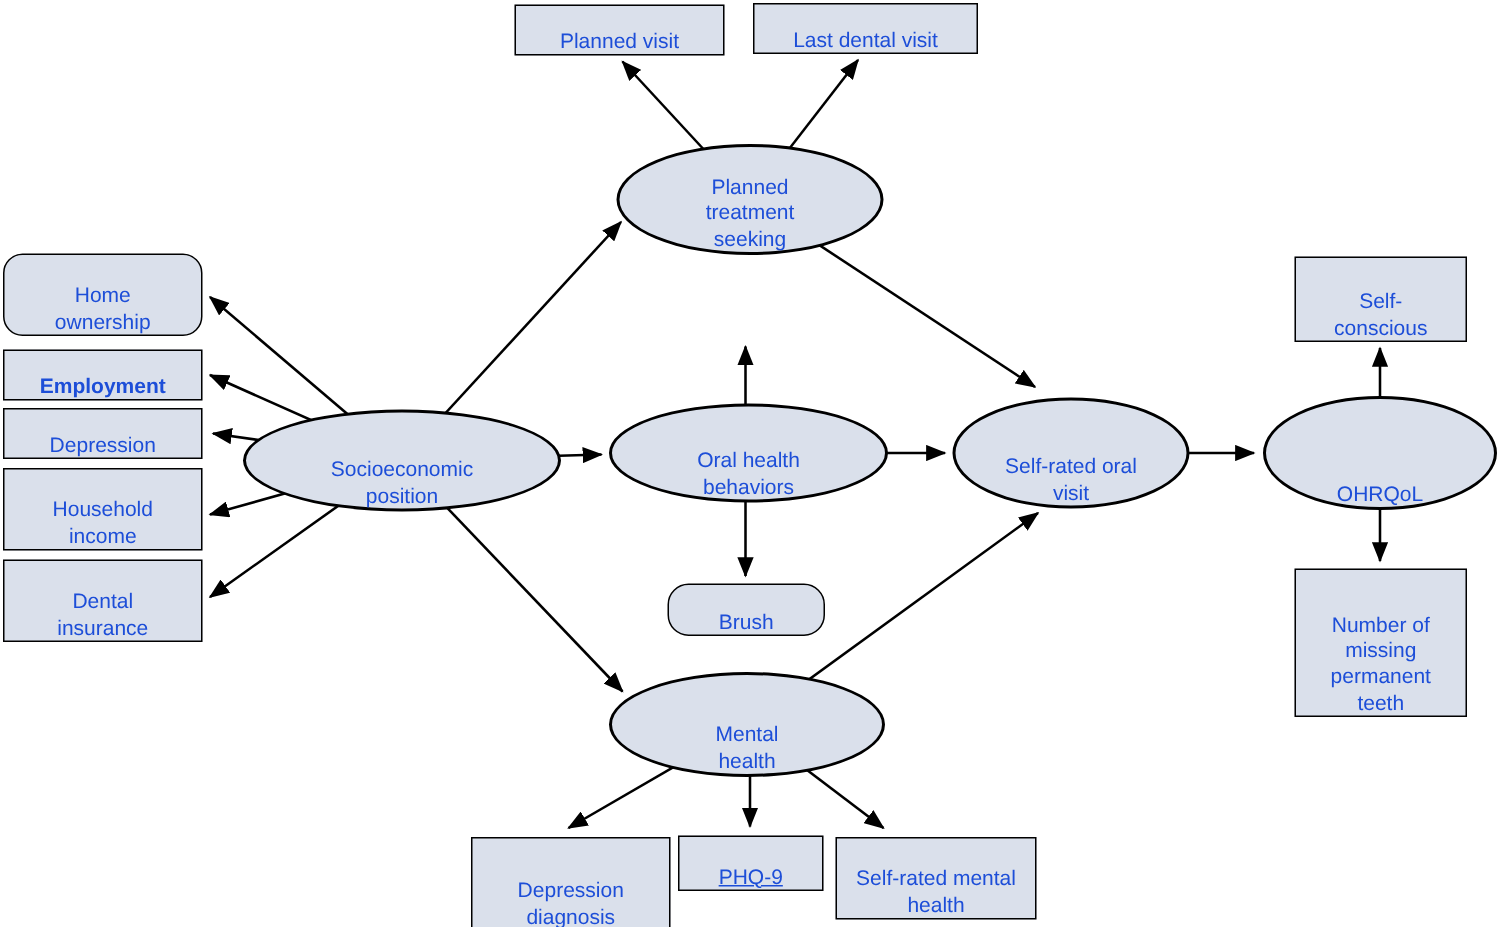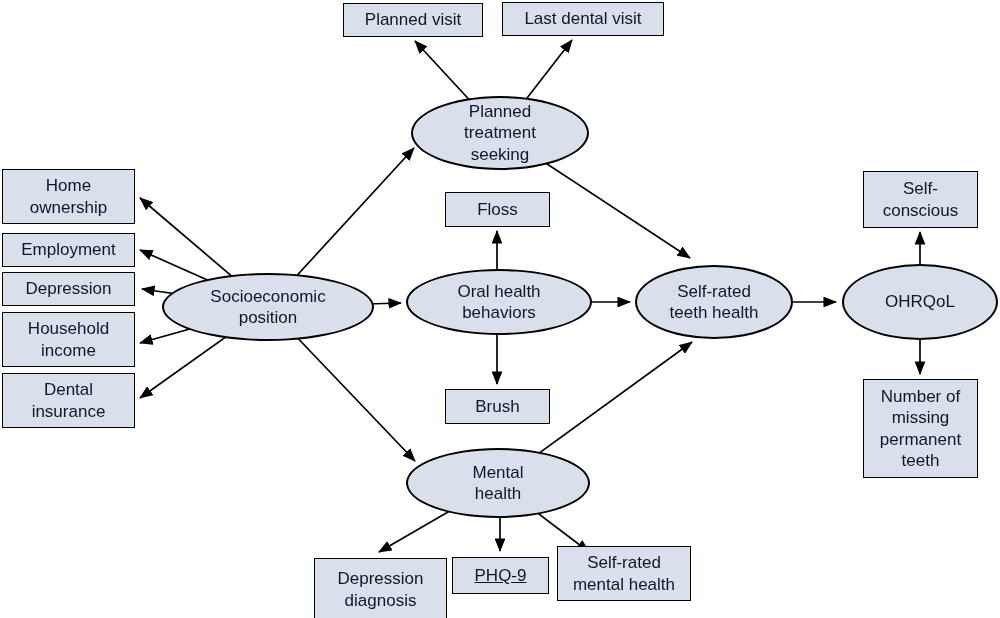--- a/index.html
+++ b/index.html
@@ -26,57 +26,57 @@
     stroke: #000000;
     stroke-width: 1.7;
   }
   .node {
     position: absolute;
     z-index: 2;
     box-sizing: border-box;
     background: var(--node-fill, #dae0eb);
     border: 2px solid var(--node-border, #000000);
     display: flex;
-    align-items: center;
+    align-items: flex-end;
     justify-content: center;
     text-align: center;
-    color: #0f172a;
-    font-size: 17px;
+    color: #1d4ed8;
+    font-size: 14px;
     line-height: 1.24;
   }
   .rect { border-width: 1.8px; }
   .ellipse { border-radius: 50%; }
   .lbl { display: inline-block; }
 
   
   .w60  { max-width: 60px; }
   .w80  { max-width: 80px; }
   .w84  { max-width: 86px; }
   .w90  { max-width: 92px; }
   .w100 { max-width: 100px; }
   .w110 { max-width: 112px; }
   .w120 { max-width: 122px; }
 
   
   #n-planned_visit            { left: 343px; top: 3px;   width: 140px; height: 34px; }
-  #n-last_dental_visit        { left: 502px; top: 2px;   width: 162px; height: 34px; }
+  #n-last_dental_visit        { left: 502px; top: 2px;   width: 150px; height: 34px; }
   #n-dental_treatment_seeking { left: 411px; top: 96px;  width: 178px; height: 74px; }
   #n-floss                    { left: 445px; top: 192px; width: 105px; height: 35px; }
   #n-oral_health_behaviors    { left: 406px; top: 269px; width: 186px; height: 66px; }
-  #n-brush                    { left: 445px; top: 389px; width: 105px; height: 35px; }
-  #n-home_ownership           { left: 2px;   top: 169px; width: 133px; height: 55px; }
-  #n-employment               { left: 2px;   top: 233px; width: 133px; height: 34px; }
+  #n-brush                    { left: 445px; top: 389px; width: 105px; height: 35px; border-radius: 14px; }
+  #n-home_ownership           { left: 2px;   top: 169px; width: 133px; height: 55px; border-radius: 13px; }
+  #n-employment               { left: 2px;   top: 233px; width: 133px; height: 34px; font-weight: bold; }
   #n-education                { left: 2px;   top: 272px; width: 133px; height: 34px; }
   #n-household_income         { left: 2px;   top: 312px; width: 133px; height: 55px; }
   #n-dental_insurance         { left: 2px;   top: 373px; width: 133px; height: 55px; }
   #n-socioeconomic_position   { left: 162px; top: 273px; width: 212px; height: 68px; }
   #n-mental_health            { left: 406px; top: 448px; width: 184px; height: 70px; }
   #n-depression_diagnosis     { left: 314px; top: 558px; width: 133px; height: 63px; }
   #n-phq9                     { left: 452px; top: 557px; width: 97px;  height: 37px; text-decoration: underline; }
-  #n-self_rated_mental_health { left: 557px; top: 546px; width: 134px; height: 55px; }
+  #n-self_rated_mental_health { left: 557px; top: 558px; width: 134px; height: 55px; }
   #n-self_rated_oral_health   { left: 635px; top: 265px; width: 158px; height: 74px; }
   #n-ohrqol                   { left: 842px; top: 264px; width: 156px; height: 76px; }
   #n-self_conscious           { left: 863px; top: 171px; width: 115px; height: 57px; }
   #n-missing_teeth            { left: 863px; top: 379px; width: 115px; height: 99px; }
 </style>
 </head>
 <body>
 
 <div id="canvas">
 
@@ -122,21 +122,21 @@
   <div class="node ellipse" id="n-socioeconomic_position">
     <span class="lbl w120">Socioeconomic position</span>
   </div>
   <div class="node ellipse" id="n-oral_health_behaviors">
     <span class="lbl w90">Oral health behaviors</span>
   </div>
   <div class="node ellipse" id="n-mental_health">
     <span class="lbl w60">Mental health</span>
   </div>
   <div class="node ellipse" id="n-self_rated_oral_health">
-    <span class="lbl w90">Self-rated teeth health</span>
+    <span class="lbl w90">Self-rated oral visit</span>
   </div>
   <div class="node ellipse" id="n-ohrqol">
     <span class="lbl">OHRQoL</span>
   </div>
 
   <div class="node rect" id="n-home_ownership">
     <span class="lbl w80">Home ownership</span>
   </div>
   <div class="node rect" id="n-employment">
     <span class="lbl">Employment</span>
@@ -144,23 +144,20 @@
   <div class="node rect" id="n-education">
     <span class="lbl">Depression</span>
   </div>
   <div class="node rect" id="n-household_income">
     <span class="lbl w84">Household income</span>
   </div>
   <div class="node rect" id="n-dental_insurance">
     <span class="lbl w84">Dental insurance</span>
   </div>
 
-  <div class="node rect" id="n-floss">
-    <span class="lbl">Floss</span>
-  </div>
   <div class="node rect" id="n-brush">
     <span class="lbl">Brush</span>
   </div>
 
   <div class="node rect" id="n-depression_diagnosis">
     <span class="lbl w90">Depression diagnosis</span>
   </div>
   <div class="node rect" id="n-phq9">
     <span class="lbl">PHQ-9</span>
   </div>

